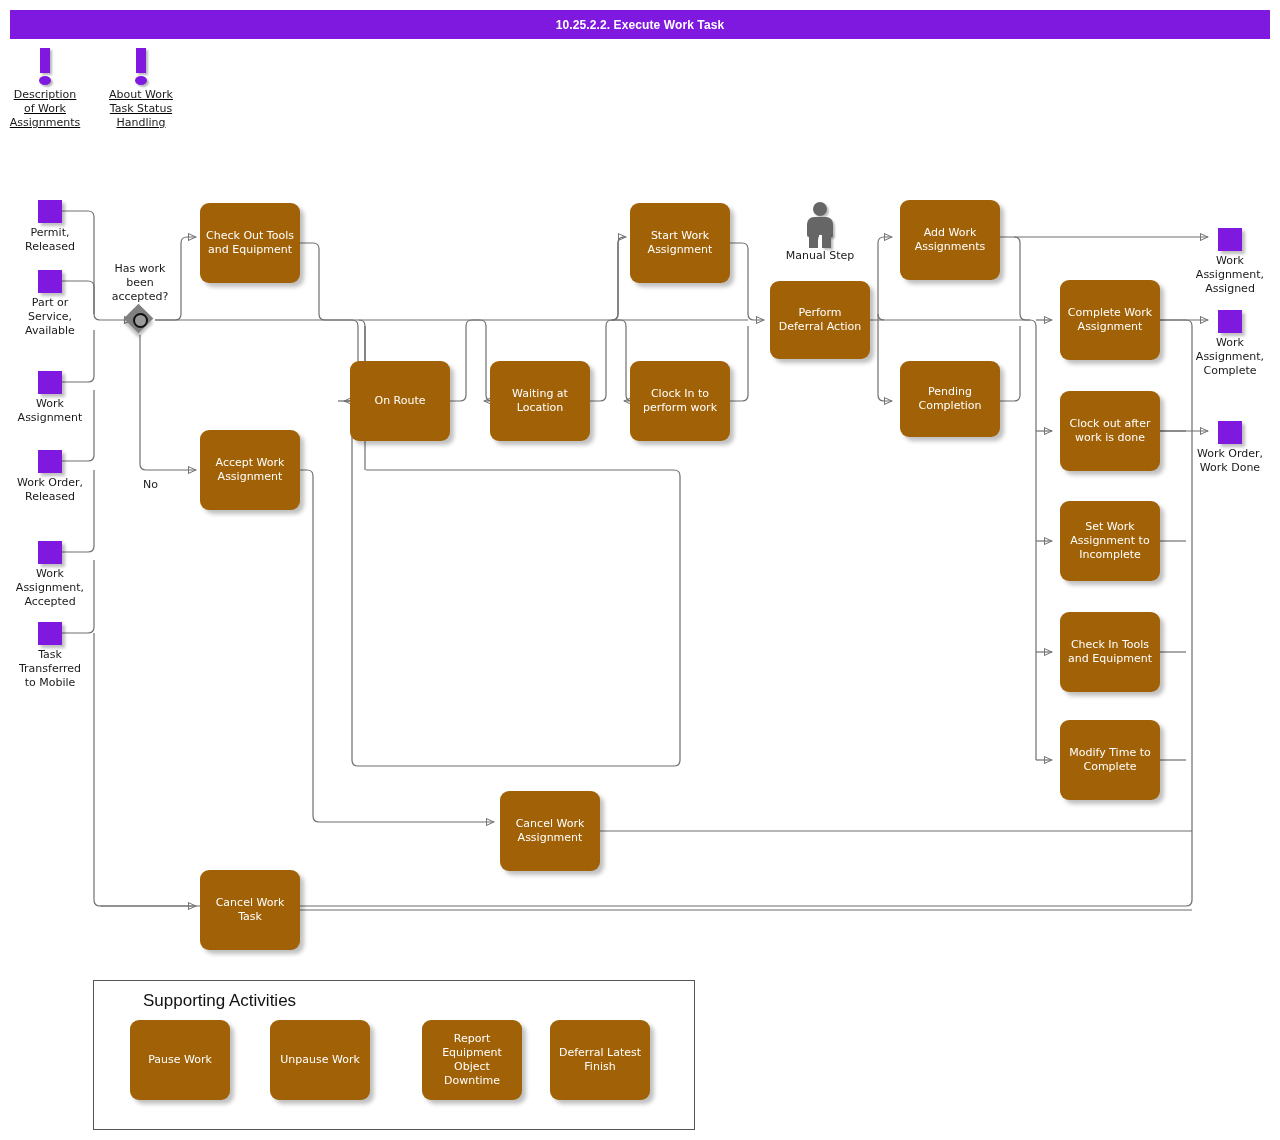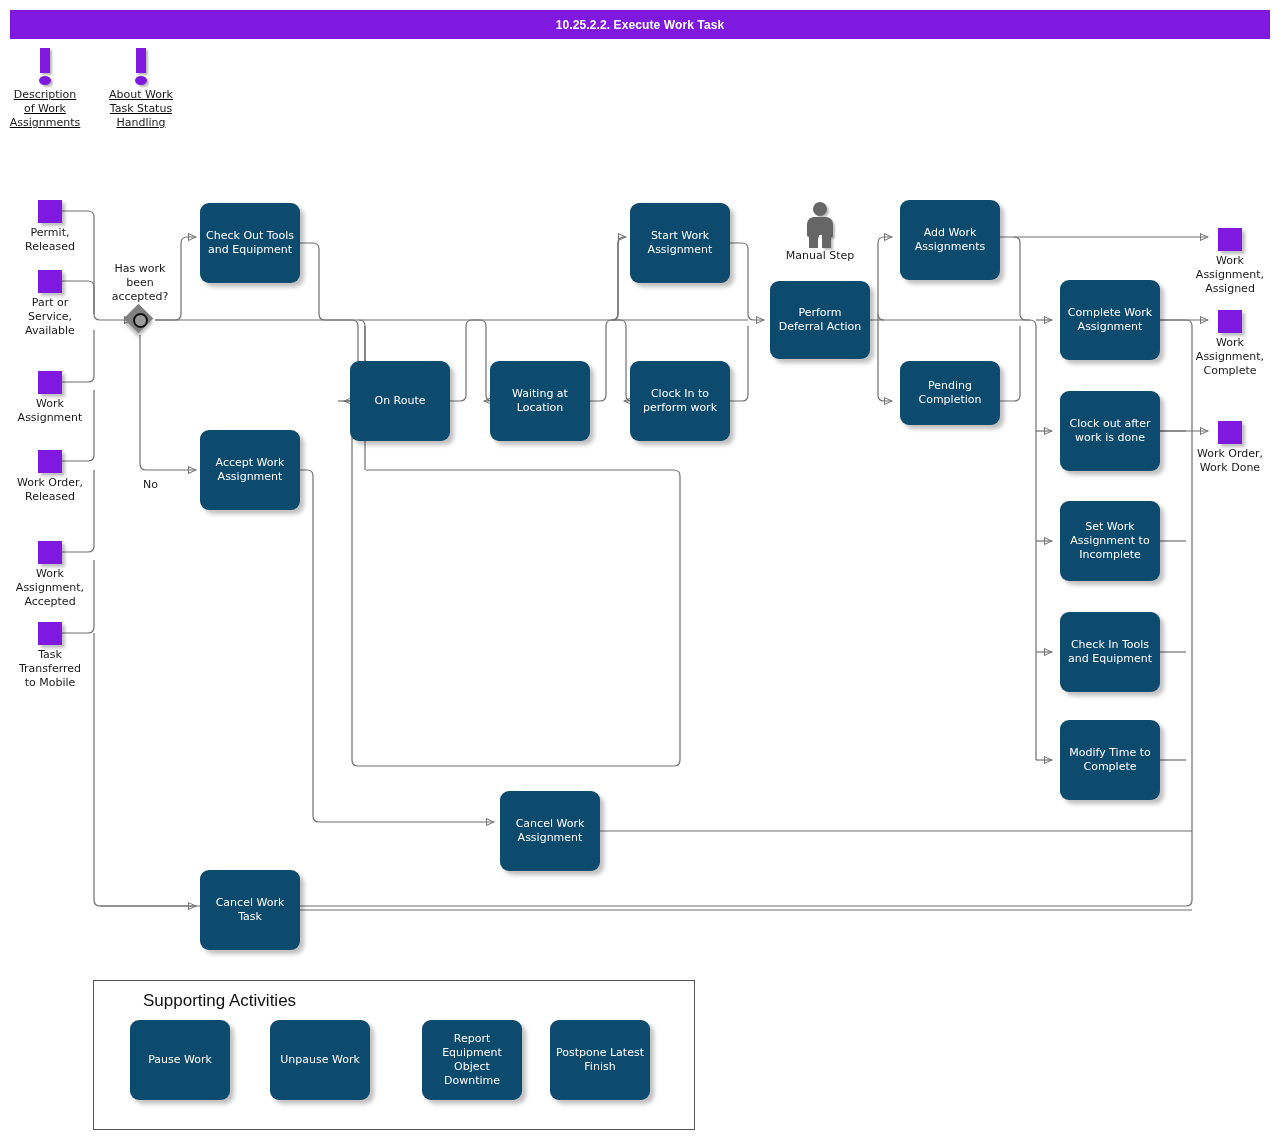--- a/index.html
+++ b/index.html
@@ -90,21 +90,21 @@
     margin-top: 3px;
     font-family: "DejaVu Sans", sans-serif;
     font-size: 11px;
     line-height: 14px;
     color: #1a1a1a;
     white-space: pre-line;
   }
   
   .act {
     position: absolute;
-    background: #0c4a6e;
+    background: #a16207;
     border-radius: 9px;
     box-shadow: 4px 4px 4px rgba(0,0,0,0.25);
     color: #ffffff;
     display: flex;
     align-items: center;
     justify-content: center;
     text-align: center;
     font-family: "DejaVu Sans", sans-serif;
     font-size: 11px;
     line-height: 14px;
@@ -418,21 +418,21 @@
   <div class="act" style="left: 490px; top: 361px; width: 100px; height: 80px; white-space: pre-line;">Waiting at
 Location</div>
   <div class="act" style="left: 630px; top: 203px; width: 100px; height: 80px; white-space: pre-line;">Start Work
 Assignment</div>
   <div class="act" style="left: 630px; top: 361px; width: 100px; height: 80px; white-space: pre-line;">Clock In to
 perform work</div>
   <div class="act" style="left: 770px; top: 281px; width: 100px; height: 78px; white-space: pre-line;">Perform
 Deferral Action</div>
   <div class="act" style="left: 900px; top: 200px; width: 100px; height: 80px; white-space: pre-line;">Add Work
 Assignments</div>
-  <div class="act" style="left: 900px; top: 361px; width: 100px; height: 64px; white-space: pre-line;">Pending
+  <div class="act" style="left: 900px; top: 361px; width: 100px; height: 76px; white-space: pre-line;">Pending
 Completion</div>
   <div class="act" style="left: 1060px; top: 280px; width: 100px; height: 80px; white-space: pre-line;">Complete Work
 Assignment</div>
   <div class="act" style="left: 1060px; top: 391px; width: 100px; height: 80px; white-space: pre-line;">Clock out after
 work is done</div>
   <div class="act" style="left: 1060px; top: 501px; width: 100px; height: 80px; white-space: pre-line;">Set Work
 Assignment to
 Incomplete</div>
   <div class="act" style="left: 1060px; top: 612px; width: 100px; height: 80px; white-space: pre-line;">Check In Tools
 and Equipment</div>
@@ -462,16 +462,16 @@
   </div>
 
   <div class="support-panel"></div>
   <div class="support-title">Supporting Activities</div>
   <div class="act" style="left: 130px; top: 1020px; width: 100px; height: 80px; white-space: pre-line;">Pause Work</div>
   <div class="act" style="left: 270px; top: 1020px; width: 100px; height: 80px; white-space: pre-line;">Unpause Work</div>
   <div class="act" style="left: 410px; top: 1020px; width: 100px; height: 80px; white-space: pre-line; margin-left: 12px;">Report
 Equipment
 Object
 Downtime</div>
-  <div class="act" style="left: 550px; top: 1020px; width: 100px; height: 80px; white-space: pre-line;">Postpone Latest
+  <div class="act" style="left: 550px; top: 1020px; width: 100px; height: 80px; white-space: pre-line;">Deferral Latest
 Finish</div>
 
 </div>
 
 </body></html>

